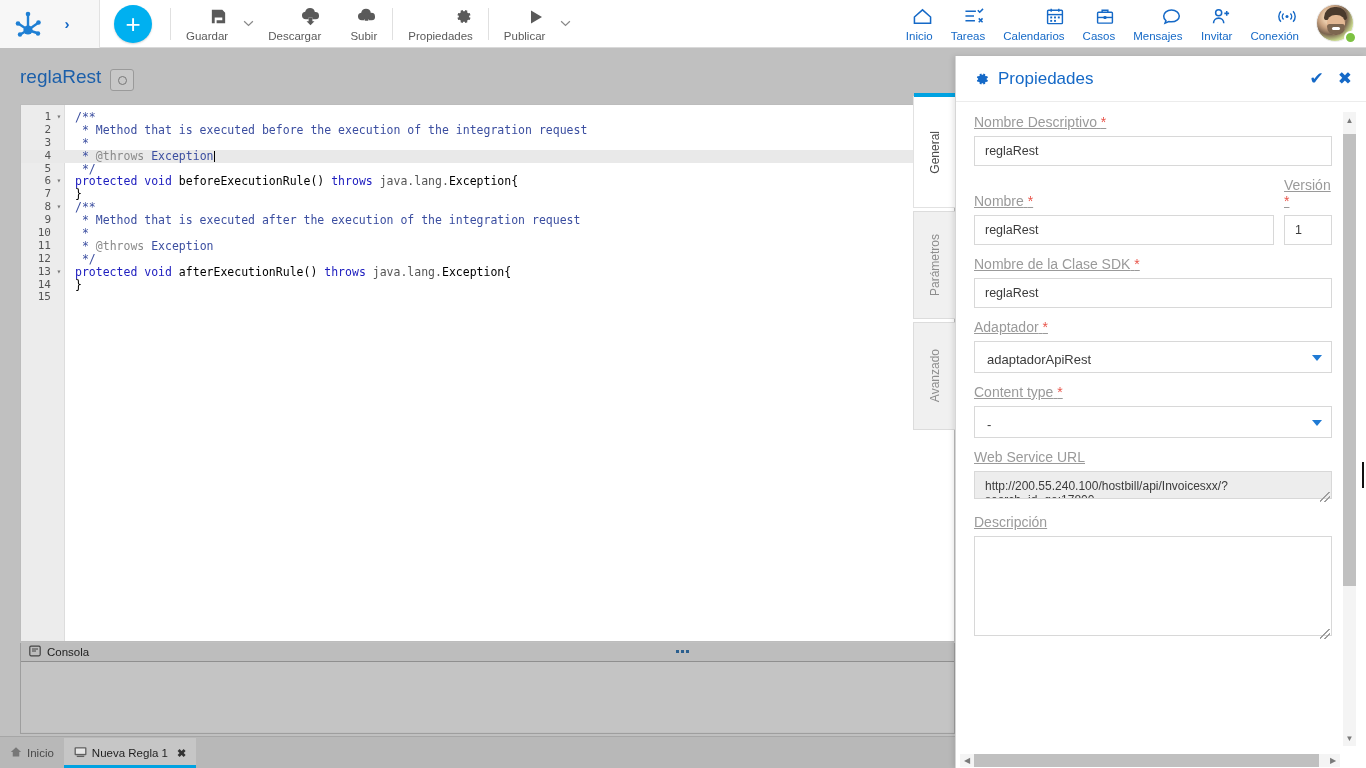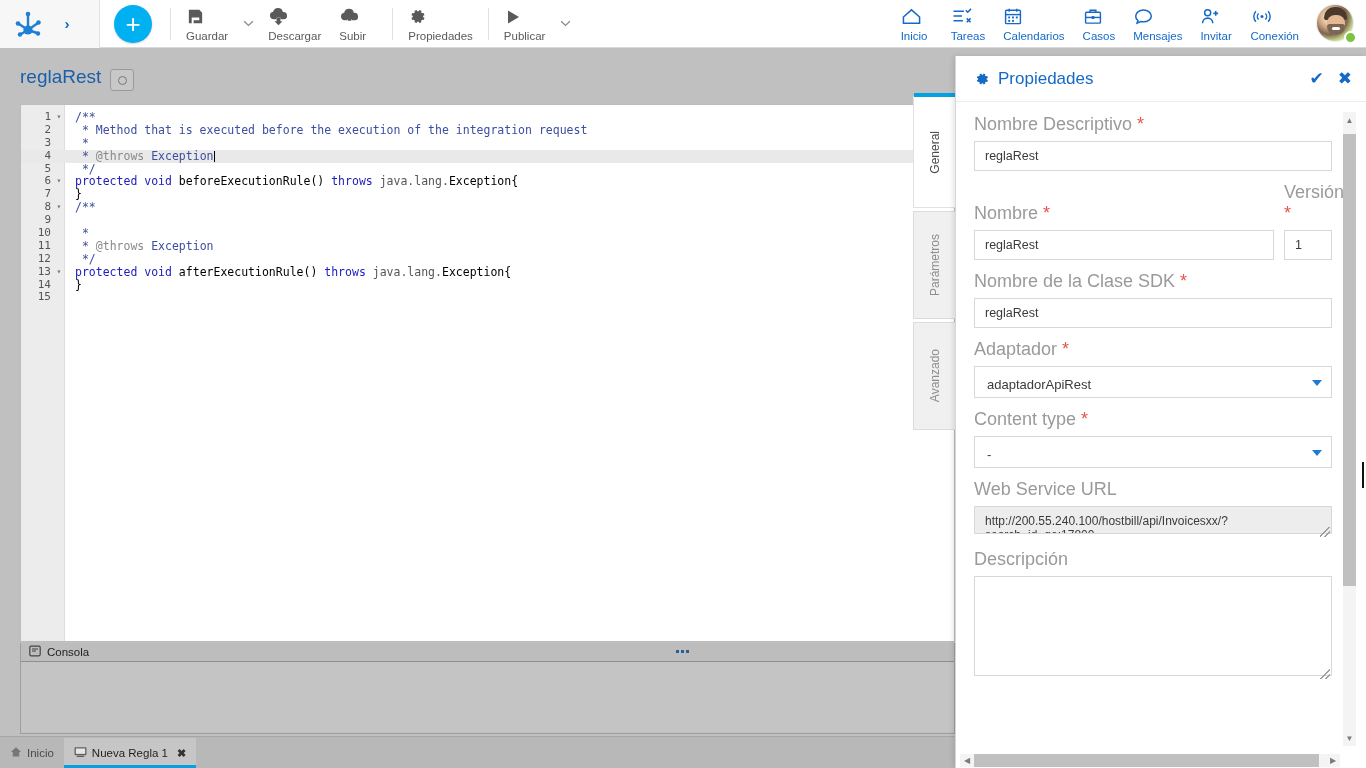--- a/index.html
+++ b/index.html
@@ -34,21 +34,21 @@
     width: 38px; height: 38px; border-radius: 50%;
     background: #00b0f0;
     margin-left: 14px; margin-right: 12px;
     display: flex; align-items: center; justify-content: center;
     color: #fff; font-size: 26px; line-height: 1; font-weight: 300;
     cursor: pointer; flex: none;
     box-shadow: 0 1px 2px rgba(0,0,0,.18);
   }
   .tb-sep { width: 1px; height: 32px; background: #e0e0e0; margin: 0 6px; flex:none; }
   .tb-item {
-    display: flex; flex-direction: column; align-items: flex-start; justify-content: center;
+    display: flex; flex-direction: column; align-items: flex-end; justify-content: center;
     min-width: 56px; padding: 0 9px; height: 46px; cursor: pointer; flex: none;
     color: #5a5a5a;
   }
   .tb-item .ic { height: 22px; display:flex; align-items:center; justify-content:center; }
   .tb-item .lb { font-size: 11.5px; margin-top: 2px; white-space: nowrap; }
   .tb-caret {
     width: 22px; height: 46px; display:flex; align-items:center; justify-content:center;
     color:#888; font-size: 11px; cursor: pointer; flex:none;
   }
   .tb-spacer { flex: 1 1 auto; }
@@ -192,21 +192,21 @@
   .vtab.active::before {
     content:""; position:absolute; left:0; top:-4px; width:100%; height:4px; background:#00a2e1;
   }
 
   
   .props-body {
     position: absolute; left: 0; top: 46px; right: 0; bottom: 18px;
     overflow: hidden; padding: 12px 34px 0 18px;
   }
   .fld { margin-bottom: 11px; }
-  .lbl { font-size: 18px; color: #9a9a9a; margin-bottom: 6px; display: block; }
+  .lbl { font-size: 14px; color: #9a9a9a; margin-bottom: 6px; display: block; text-decoration: underline; }
   .req { color: #e8544a; }
   .inp {
     width: 100%; height: 30px; border: 1px solid #d8d8d8; background: #fff;
     font-size: 12.5px; color: #3b3b3b; padding: 0 10px;
     font-family: "Liberation Sans", sans-serif; outline: none;
   }
   .row { display: flex; gap: 10px; align-items: flex-end; }
   .sel {
     position: relative; width: 100%; height: 32px;
     border: 1px solid #d8d8d8; background: #fff;
@@ -454,21 +454,21 @@
   <div class="gutter-bg"></div>
   <div class="code" id="code-lines">
       <div class="ln-row"><span class="ln-no">1</span><span class="fold">▾</span><span class="ln-txt"><span class="c-com">/**</span></span></div>
       <div class="ln-row"><span class="ln-no">2</span><span class="fold"></span><span class="ln-txt"><span class="c-com"> * Method that is executed before the execution of the integration request</span></span></div>
       <div class="ln-row"><span class="ln-no">3</span><span class="fold"></span><span class="ln-txt"><span class="c-com"> *</span></span></div>
       <div class="ln-row active"><span class="ln-no">4</span><span class="fold"></span><span class="ln-txt"><span class="c-com"> * </span><span class="c-doc">@throws</span><span class="c-com"> Exception</span><span class="caret"></span></span></div>
       <div class="ln-row"><span class="ln-no">5</span><span class="fold"></span><span class="ln-txt"><span class="c-com"> */</span></span></div>
       <div class="ln-row"><span class="ln-no">6</span><span class="fold">▾</span><span class="ln-txt"><span class="c-kw">protected void </span><span class="c-id">beforeExecutionRule() </span><span class="c-kw">throws </span><span class="c-pkg">java.lang.</span><span class="c-id">Exception{</span></span></div>
       <div class="ln-row"><span class="ln-no">7</span><span class="fold"></span><span class="ln-txt"><span class="c-id">}</span></span></div>
       <div class="ln-row"><span class="ln-no">8</span><span class="fold">▾</span><span class="ln-txt"><span class="c-com">/**</span></span></div>
-      <div class="ln-row"><span class="ln-no">9</span><span class="fold"></span></div>
+      <div class="ln-row"><span class="ln-no">9</span><span class="fold"></span><span class="ln-txt"><span class="c-com"> * Method that is executed after the execution of the integration request</span></span></div>
       <div class="ln-row"><span class="ln-no">10</span><span class="fold"></span><span class="ln-txt"><span class="c-com"> *</span></span></div>
       <div class="ln-row"><span class="ln-no">11</span><span class="fold"></span><span class="ln-txt"><span class="c-com"> * </span><span class="c-doc">@throws</span><span class="c-com"> Exception</span></span></div>
       <div class="ln-row"><span class="ln-no">12</span><span class="fold"></span><span class="ln-txt"><span class="c-com"> */</span></span></div>
       <div class="ln-row"><span class="ln-no">13</span><span class="fold">▾</span><span class="ln-txt"><span class="c-kw">protected void </span><span class="c-id">afterExecutionRule() </span><span class="c-kw">throws </span><span class="c-pkg">java.lang.</span><span class="c-id">Exception{</span></span></div>
       <div class="ln-row"><span class="ln-no">14</span><span class="fold"></span><span class="ln-txt"><span class="c-id">}</span></span></div>
       <div class="ln-row"><span class="ln-no">15</span><span class="fold"></span><span class="ln-txt"><span class="c-id"></span></span></div>
     </div>
 </div>
 
 <div id="console">

